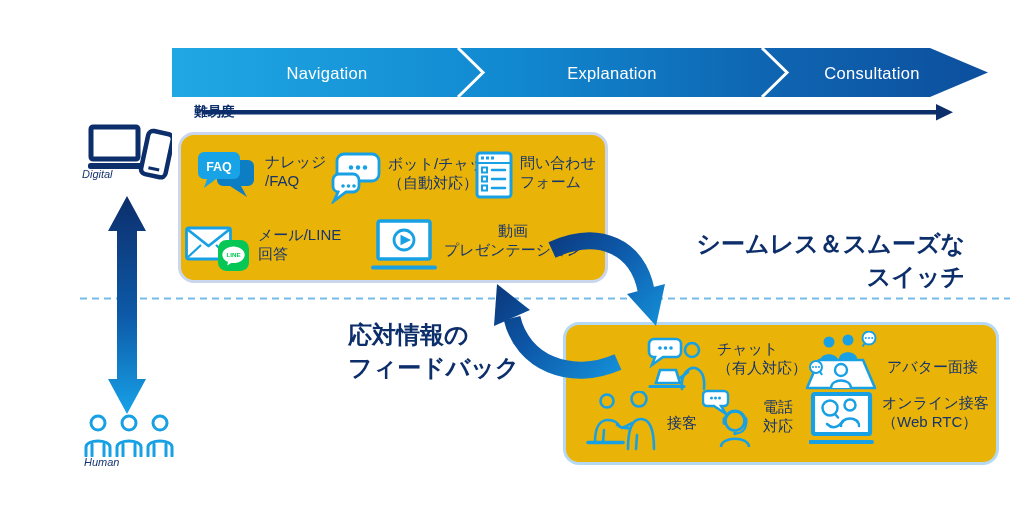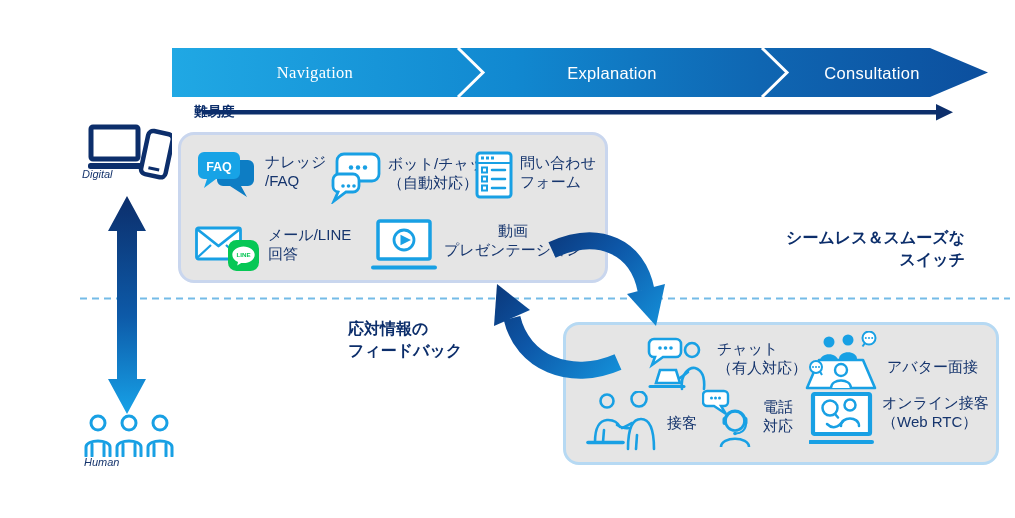--- a/index.html
+++ b/index.html
@@ -14,30 +14,30 @@
     position:absolute;top:62px;height:22px;color:#fff;font-size:16.5px;
     letter-spacing:.3px;text-align:center;line-height:22px;
   }
   .diff-label{
     position:absolute;left:162px;top:103px;font-size:13.5px;font-weight:bold;color:#0c2e6b;margin-left:32px;
   }
   .axis-label{
     position:absolute;color:#16356d;font-size:11px;text-align:left;width:90px;font-style:italic;
   }
   .group-box{
-    position:absolute;background:#e5e5e5;border-radius:16px;
+    position:absolute;background:#eab308;border-radius:16px;
   }
   .box-digital{left:178px;top:132px;width:424px;height:145px;border:3px solid #c9d6ee;}
   .box-human{left:563px;top:322px;width:430px;height:137px;border:3px solid #b6d9f3;}
   .item{position:absolute;display:flex;align-items:flex-start;gap:7px;}
   .item .label{
     color:#16356d;font-size:15px;line-height:1.28;white-space:pre-line;padding-top:2px;
   }
   .note{
-    position:absolute;color:#0c2e6b;font-size:16px;font-weight:bold;line-height:1.38;
+    position:absolute;color:#0c2e6b;font-size:24px;font-weight:bold;line-height:1.38;
     white-space:pre-line;
   }
   .note-switch{left:600px;top:227px;width:365px;text-align:right;}
   .note-feedback{left:348px;top:318px;text-align:left;}
 </style>
 </head>
 <body>
 
 <div class="canvas">
 
@@ -65,21 +65,21 @@
     <g>
       <rect x="202" y="110" width="736" height="4.5" fill="#0c2e6b"></rect>
       <polygon points="936,104 953,112.2 936,120.5" fill="#0c2e6b"></polygon>
     </g>
 
     <line x1="80" y1="298.5" x2="1010" y2="298.5" stroke="#74bbe7" stroke-width="2" stroke-dasharray="7 5"></line>
 
     <polygon points="127,196 108,231 117,231 117,379 108,379 127,414 146,379 137,379 137,231 146,231" fill="url(#vertGrad)"></polygon>
   </svg>
 
-  <div class="stage-label" style="left:200px;width:230px;font-family:Liberation Serif, serif;">Navigation</div>
+  <div class="stage-label" style="left:212px;width:230px;">Navigation</div>
   <div class="stage-label" style="left:497px;width:230px;">Explanation</div>
   <div class="stage-label" style="left:757px;width:230px;">Consultation</div>
 
   <div class="diff-label">難易度</div>
 
   <svg class="abs" style="left:88px;top:124px;" width="84" height="60" viewBox="0 0 84 60">
     <rect x="3" y="3" width="47" height="32" rx="2" fill="#fff" stroke="#0c2e6b" stroke-width="5"></rect>
     <rect x="0" y="39" width="54" height="6" rx="2.5" fill="#0c2e6b"></rect>
     <g transform="rotate(12 68 32)">
       <rect x="56" y="8" width="25" height="44" rx="5" fill="#fff" stroke="#0c2e6b" stroke-width="4.5"></rect>
@@ -150,21 +150,21 @@
         <g stroke="#18a0e4" stroke-width="2.5" stroke-linecap="round">
           <line x1="17" y1="19" x2="30" y2="19"></line>
             <line x1="17" y1="28" x2="30" y2="28"></line>
             <line x1="17" y1="37" x2="30" y2="37"></line>
         </g>
       </svg>
       <span class="label">問い合わせ
 フォーム</span>
     </div>
 
-    <div class="item" style="left:14px;top:88px;">
+    <div class="item" style="left:4px;top:88px;">
       <svg width="66" height="50" viewBox="0 0 66 50">
         <rect x="1.5" y="5" width="44" height="31" rx="2" fill="#fff" stroke="#18a0e4" stroke-width="2.8"></rect>
         <path d="M2,6 L23.5,23 L45,6" fill="none" stroke="#18a0e4" stroke-width="2.8" stroke-linejoin="round"></path>
         <path d="M2,35 L16,22 M45,35 L31,22" fill="none" stroke="#18a0e4" stroke-width="2.2"></path>
         <g>
           <rect x="33" y="17" width="31" height="31" rx="8.5" fill="#06c755"></rect>
           <path d="M48.5,23.5 c6.2,0 11.2,3.7 11.2,8.3 0,4.6 -5,8.3 -11.2,8.3 -0.8,0 -1.6,-0.1 -2.3,-0.2 l-4,2.7 0.8,-3.5 c-3.5,-1.4 -5.7,-4.1 -5.7,-7.3 0,-4.6 5,-8.3 11.2,-8.3 z" fill="#fff"></path>
           <text x="48.5" y="34.4" text-anchor="middle" font-size="6.2" font-weight="bold" fill="#06c755">LINE</text>
         </g>
       </svg>

